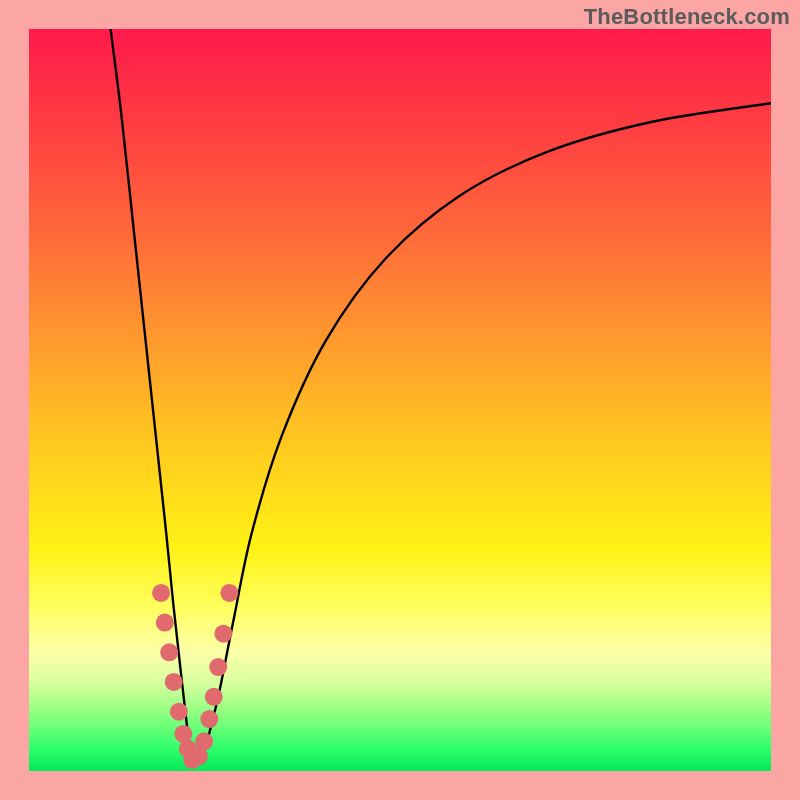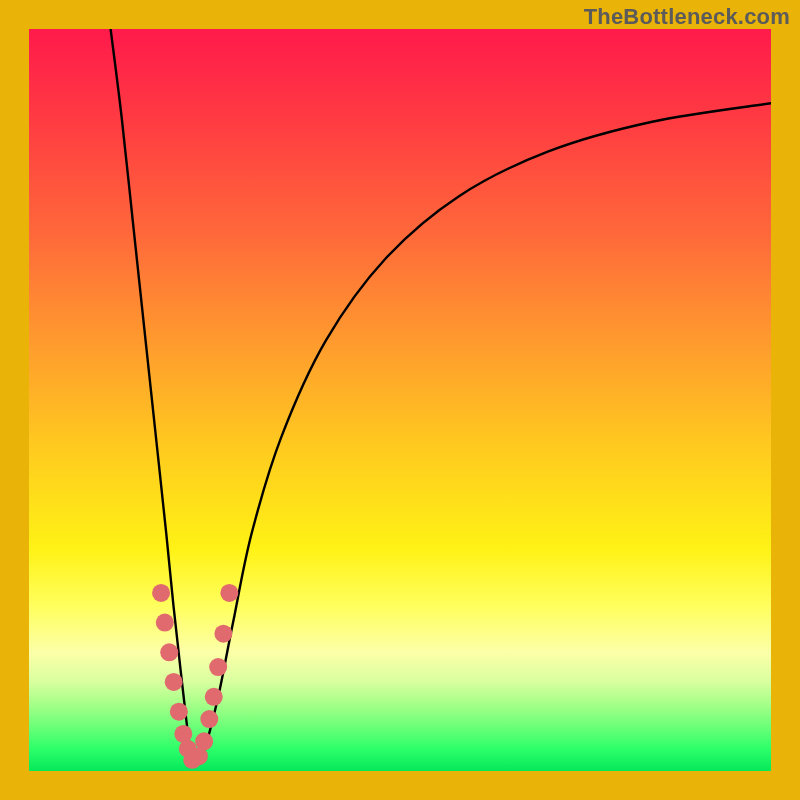--- a/index.html
+++ b/index.html
@@ -6,21 +6,21 @@
     margin: 0;
     padding: 0;
     width: 800px;
     height: 800px;
     overflow: hidden;
     background: #000;
   }
   .frame {
     position: absolute;
     inset: 0;
-    background: #eab308;
+    background: #fca5a5;
   }
   .plot {
     position: absolute;
     left: 29px;
     top: 29px;
     width: 742px;
     height: 742px;
     background: linear-gradient(to bottom,
       #ff1a4b 0%,
       #ff3a42 12%,

